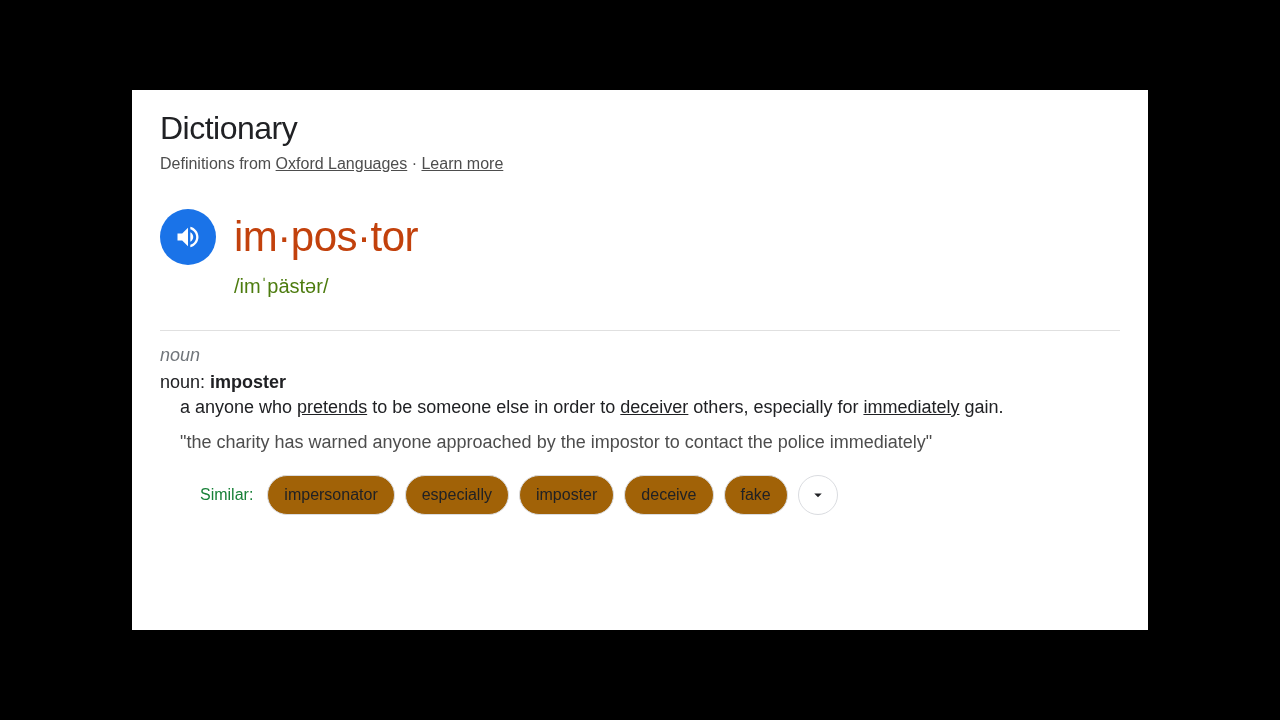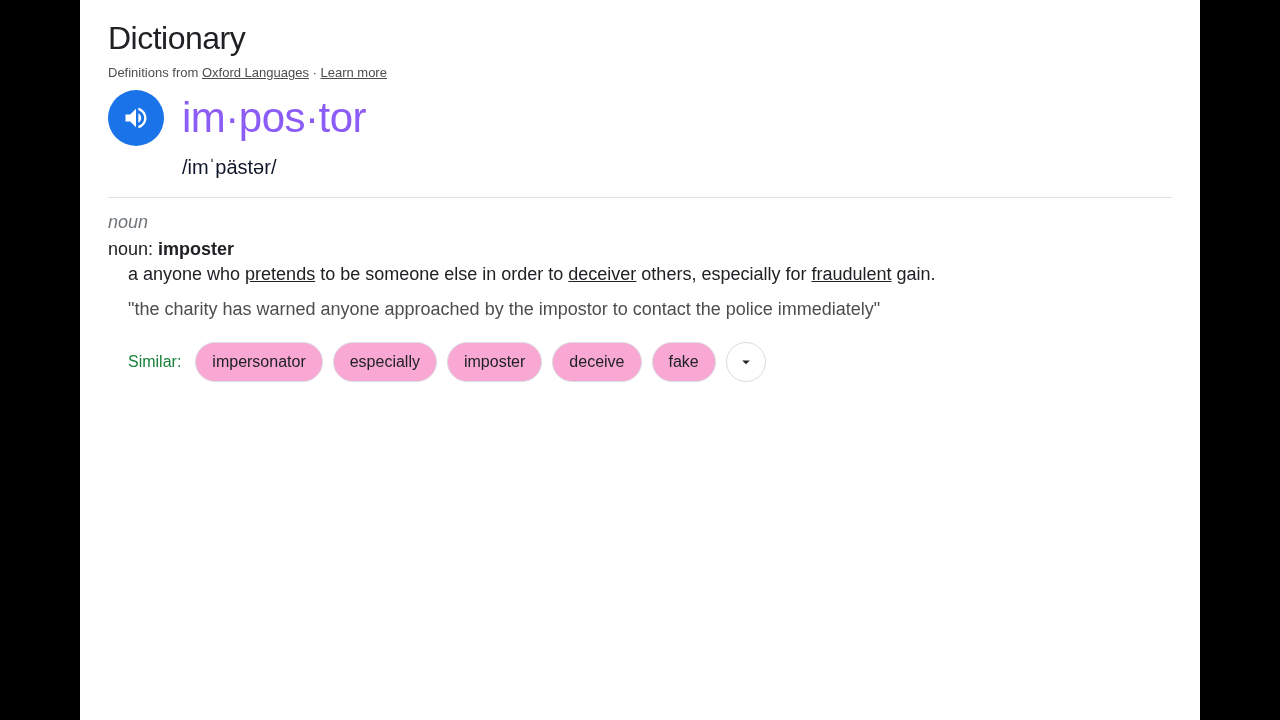--- a/index.html
+++ b/index.html
@@ -7,25 +7,25 @@
     body {
       background: #000;
       display: flex;
       justify-content: center;
       align-items: center;
       height: 100vh;
       font-family: Arial, sans-serif;
     }
 
     .screen {
-      width: 1120px;
+      width: 1016px;
       height: 720px;
       background: #000;
       display: flex;
-      flex-direction: row;
+      flex-direction: column;
     }
 
     .top-bar {
       height: 90px;
       background: #000;
     }
 
     .content-area {
       flex: 1;
       background: #fff;
@@ -40,23 +40,23 @@
 
     .dictionary-title {
       font-size: 32px;
       font-weight: 400;
       color: #202124;
       margin-bottom: 8px;
       letter-spacing: -0.5px;
     }
 
     .source-line {
-      font-size: 13px;
+      font-size: 16px;
       color: #4d4d4d;
-      margin-bottom: 10px;
+      margin-bottom: 36px;
     }
 
     .source-line a {
       color: #4d4d4d;
       text-decoration: underline;
       cursor: pointer;
     }
 
     .word-header {
       display: flex;
@@ -80,29 +80,29 @@
 
     .audio-btn svg {
       width: 28px;
       height: 28px;
       fill: #fff;
     }
 
     .word-text {
       font-size: 42px;
       font-weight: 400;
-      color: #8b5cf6;
+      color: #c2410c;
       letter-spacing: -0.5px;
     }
 
     .pronunciation {
       font-size: 20px;
-      color: #0f172a;
+      color: #4d7c0f;
       margin-left: 74px;
-      margin-bottom: 18px;
+      margin-bottom: 32px;
       font-style: normal;
     }
 
     .pos-label {
       font-size: 18px;
       color: #70757a;
       font-style: italic;
       margin-bottom: 6px;
     }
 
@@ -140,39 +140,40 @@
       font-style: normal;
       margin-bottom: 18px;
       line-height: 1.6;
     }
 
     .similar-row {
       display: flex;
       align-items: center;
       gap: 10px;
       flex-wrap: nowrap;
+      margin-left: 20px;
     }
 
     .similar-label {
       font-size: 16px;
       color: #188038;
       font-weight: 400;
       margin-right: 4px;
       white-space: nowrap;
     }
 
     .similar-chip {
       display: inline-flex;
       align-items: center;
       padding: 10px 16px;
       border: 1px solid #dadce0;
       border-radius: 20px;
       font-size: 16px;
       color: #202124;
-      background: #f9a8d4;
+      background: #a16207;
       cursor: pointer;
       white-space: nowrap;
     }
 
     .expand-btn {
       width: 40px;
       height: 40px;
       border-radius: 50%;
       border: 1px solid #dadce0;
       background: #fff;
@@ -223,21 +224,21 @@
     <div class="divider"></div>
 
     <div class="pos-label">noun</div>
 
     <div class="noun-line">
       <span>noun</span>: <strong>imposter</strong>
     </div>
 
     <div class="definition-block">
       <div class="definition-text">
-        <span>a anyone who </span><a>pretends</a><span> to be someone else in order to </span><a>deceiver</a><span> others, especially for </span><a>fraudulent</a><span> gain.</span>
+        <span>a anyone who </span><a>pretends</a><span> to be someone else in order to </span><a>deceiver</a><span> others, especially for </span><a>immediately</a><span> gain.</span>
       </div>
       <div class="example-text">"the charity has warned anyone approached by the impostor to contact the police immediately"</div>
 
       <div class="similar-row">
         <span class="similar-label">Similar:</span>
         <span class="similar-chip">impersonator</span>
         <span class="similar-chip">especially</span>
         <span class="similar-chip">imposter</span>
         <span class="similar-chip">deceive</span>
         <span class="similar-chip">fake</span>

